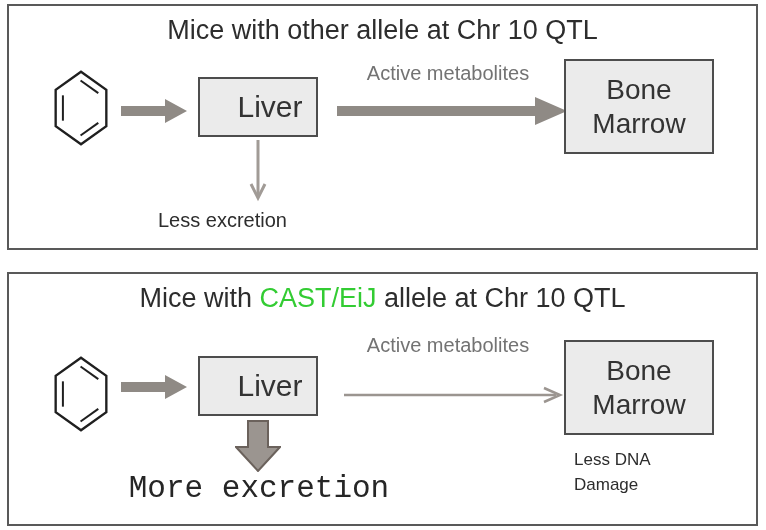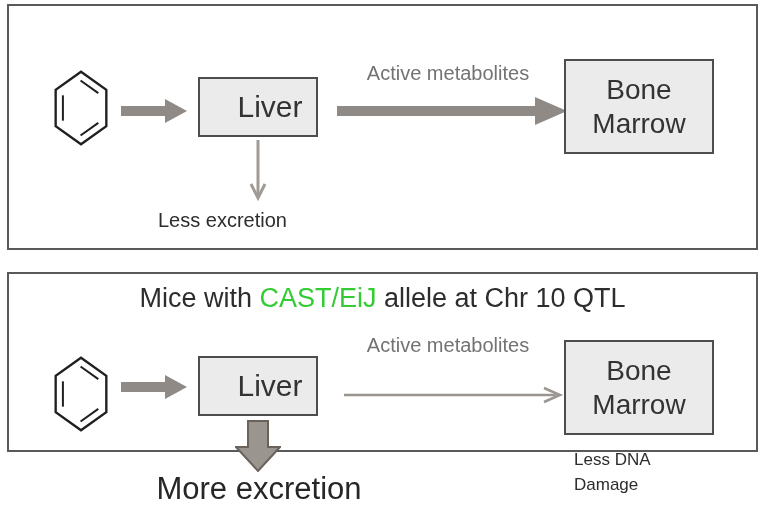--- a/index.html
+++ b/index.html
@@ -16,21 +16,21 @@
     overflow: hidden;
   }
   .panel {
     position: absolute;
     left: 7px;
     width: 751px;
     border: 2px solid #595959;
     background: #ffffff;
   }
   .panel-top { top: 4px; height: 246px; }
-  .panel-bottom { top: 272px; height: 180px; }
+  .panel-bottom { top: 272px; height: 254px; }
 
   .panel-title {
     position: absolute;
     left: 0; right: 0;
     top: 9px;
     text-align: center;
     font-size: 27px;
     color: #2d2d2d;
     white-space: nowrap;
   }
@@ -69,20 +69,21 @@
     color: #2d2d2d;
     white-space: nowrap;
   }
   .excretion-big {
     position: absolute;
     width: 300px;
     text-align: center;
     font-size: 31px;
     color: #262626;
     white-space: nowrap;
+    font-family: Liberation Mono, monospace;
   }
   .outcome-red {
     position: absolute;
     width: 150px;
     text-align: center;
     font-size: 27px;
     line-height: 1.3;
     color: #ff0000;
   }
   .outcome-dark {
@@ -94,20 +95,21 @@
     color: #2d2d2d;
   }
   svg { display: block; }
 </style>
 </head>
 <body>
 
 <div class="stage">
 
   <div class="panel panel-top">
+    <div class="panel-title"><span>Mice with </span><span class="allele-other">other</span><span> allele at Chr 10 QTL</span></div>
 
     <div class="abs" style="left:41px; top:64px;">
       <svg width="62" height="76" viewBox="0 0 64 84">
         <polygon points="32,2 60,22 60,62 32,82 4,62 4,22" fill="none" stroke="#1f1f1f" stroke-width="2.6"></polygon>
         <line x1="31.5" y1="11.6" x2="51.1" y2="25.6" stroke="#1f1f1f" stroke-width="2.2"></line>
         <line x1="51.1" y1="58.4" x2="31.5" y2="72.4" stroke="#1f1f1f" stroke-width="2.2"></line>
         <line x1="12" y1="28" x2="12" y2="56" stroke="#1f1f1f" stroke-width="2.2"></line>
       </svg>
     </div>
 

